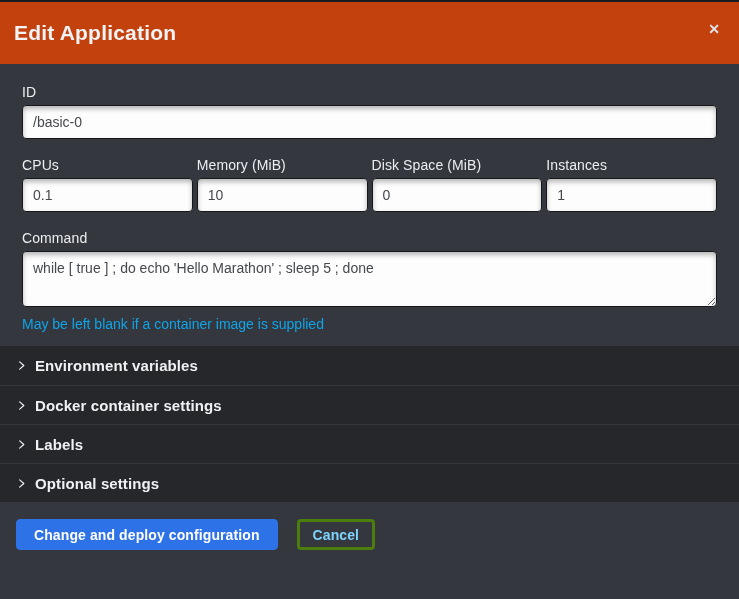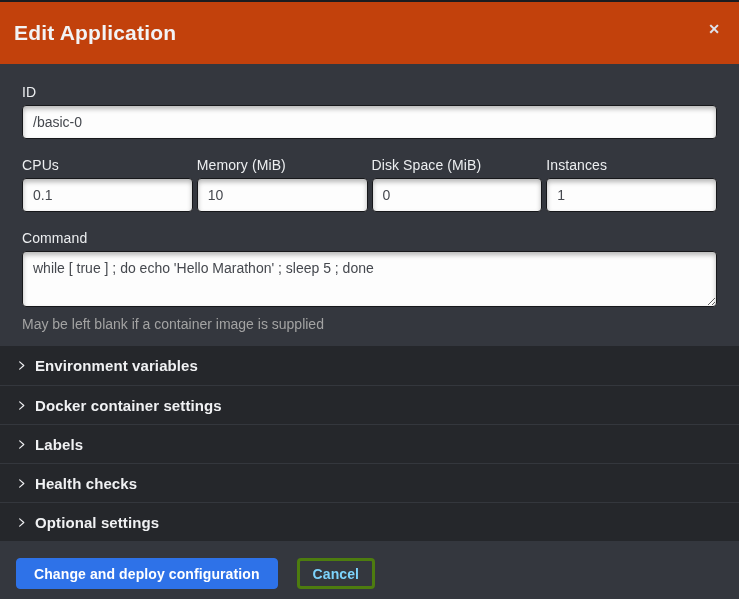--- a/index.html
+++ b/index.html
@@ -82,21 +82,21 @@
   }
   .grid-4 {
     display: grid;
     grid-template-columns: repeat(4, 1fr);
     column-gap: 4px;
     margin-bottom: 18px;
   }
   .help-text {
     margin-top: 5px;
     font-size: 14px;
-    color: #a3a3a3;
+    color: #0ea5e9;
   }
   
   .sections {
     flex: 0 0 auto;
     background: #25272b;
   }
   .section-row {
     height: 39px;
     display: flex;
     align-items: center;
@@ -215,28 +215,20 @@
 
     <div class="section-row">
       <span class="section-chevron">
         <svg viewBox="0 0 24 24" fill="none" stroke="#f0f1f3" stroke-width="2.6" stroke-linecap="round" stroke-linejoin="round">
             <polyline points="8 4 17 12 8 20"></polyline>
           </svg>
       </span>
       <span class="section-label">Labels</span>
     </div>
 
-    <div class="section-row">
-      <span class="section-chevron">
-        <svg viewBox="0 0 24 24" fill="none" stroke="#f0f1f3" stroke-width="2.6" stroke-linecap="round" stroke-linejoin="round">
-            <polyline points="8 4 17 12 8 20"></polyline>
-          </svg>
-      </span>
-      <span class="section-label">Health checks</span>
-    </div>
 
     <div class="section-row">
       <span class="section-chevron">
         <svg viewBox="0 0 24 24" fill="none" stroke="#f0f1f3" stroke-width="2.6" stroke-linecap="round" stroke-linejoin="round">
             <polyline points="8 4 17 12 8 20"></polyline>
           </svg>
       </span>
       <span class="section-label">Optional settings</span>
     </div>
 

